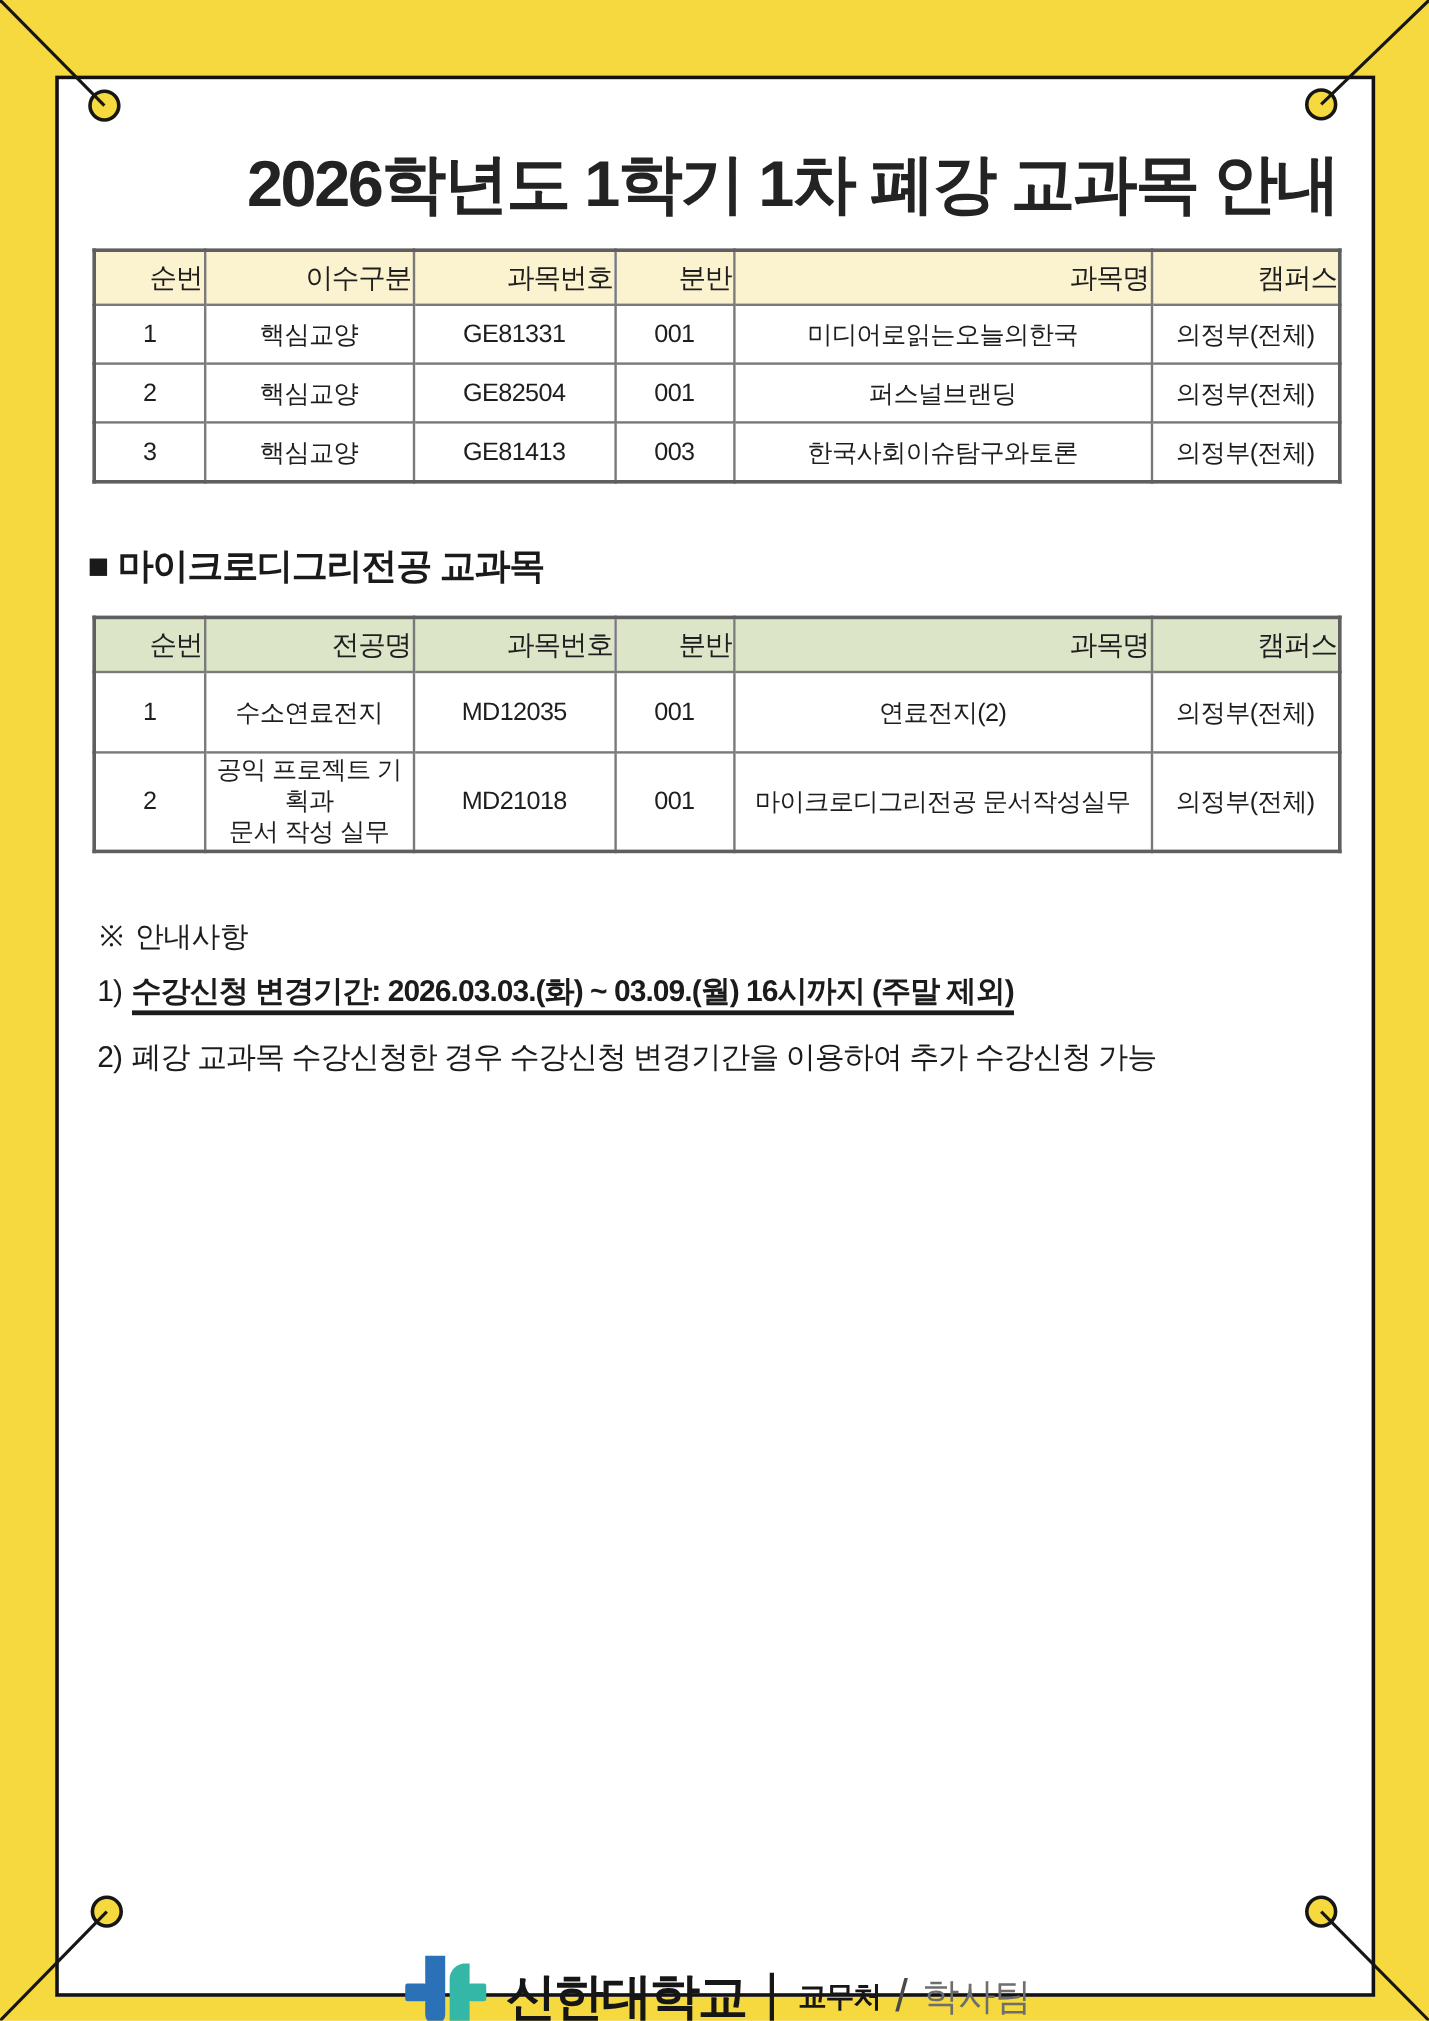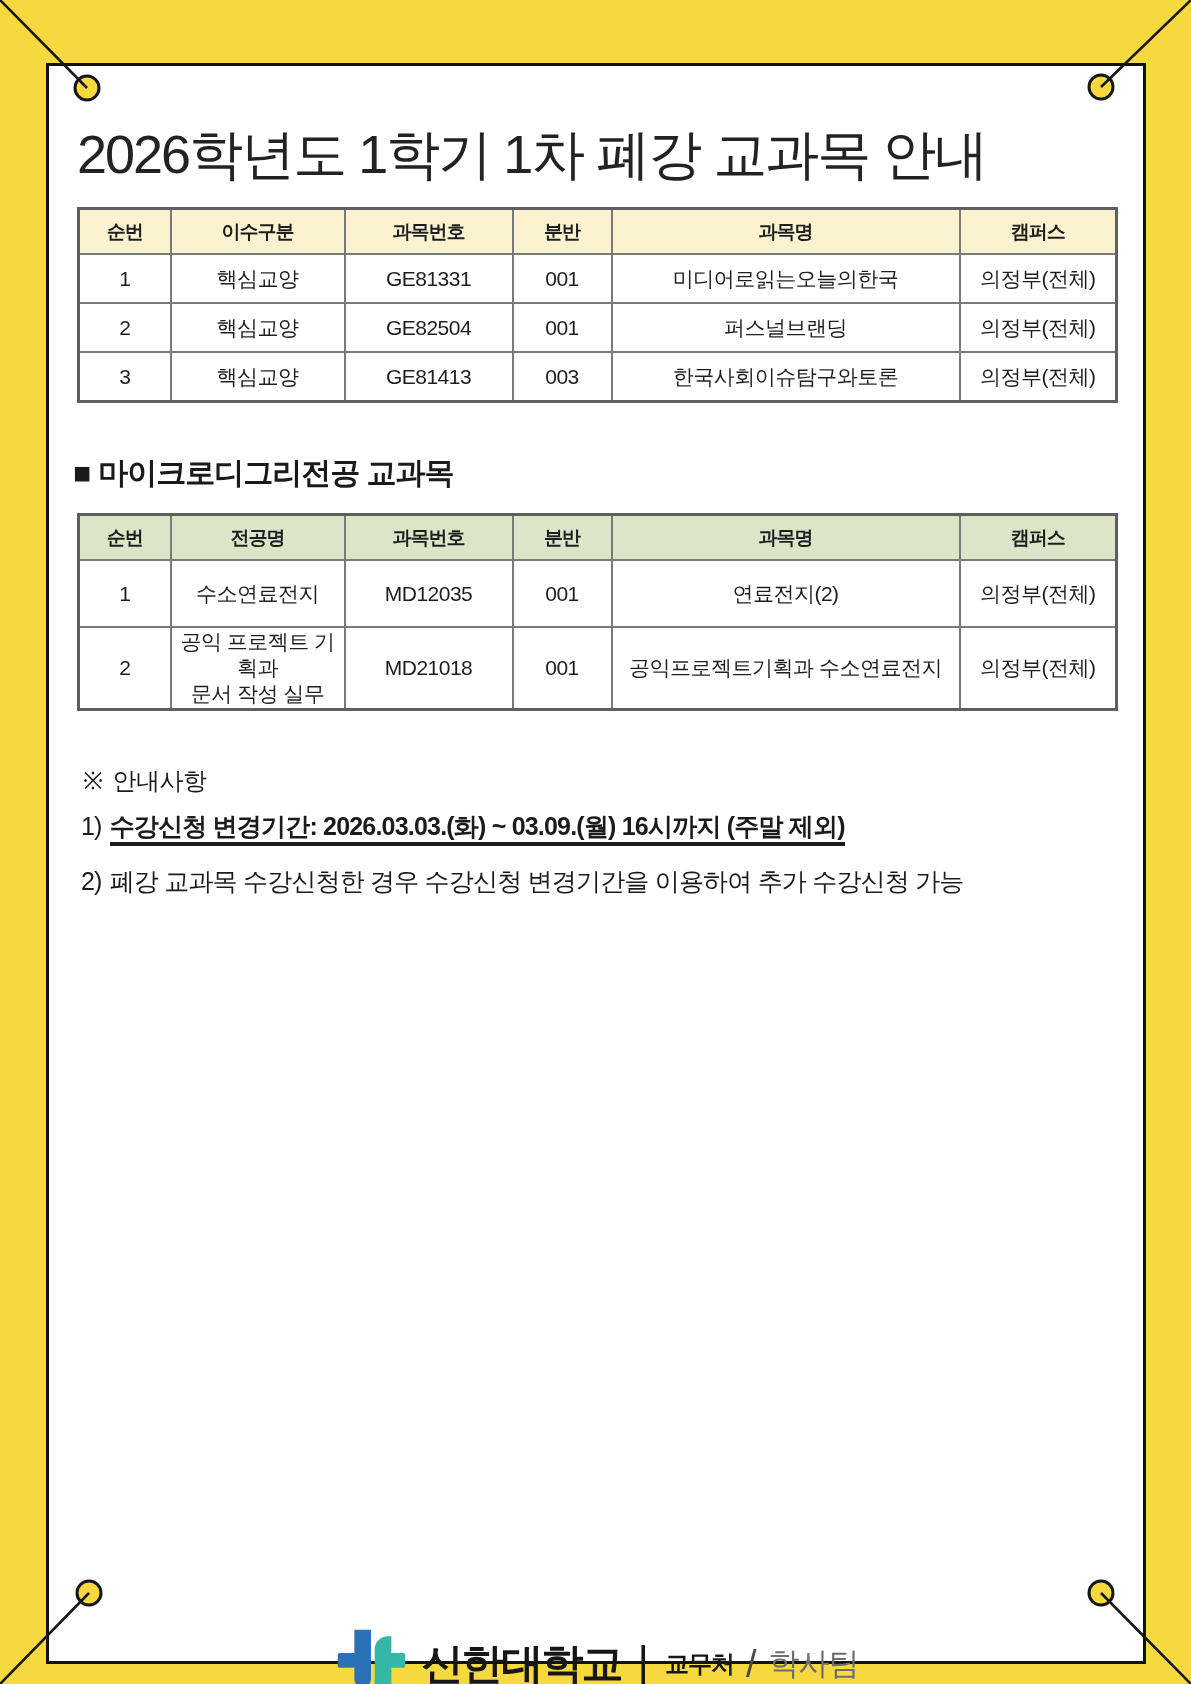--- a/index.html
+++ b/index.html
@@ -28,24 +28,24 @@
     z-index: 1;
   }
   .card-inner {
     padding: 0 28px;
     position: relative;
     height: 100%;
     box-sizing: border-box;
   }
   .poster-title {
     margin: 55px 0 0 0;
-    text-align: left;
+    text-align: right;
     font-size: 54px;
     line-height: 66px;
-    font-weight: 400;
+    font-weight: 700;
     letter-spacing: -2px;
     color: #232323;
   }
   .section-heading {
     margin: 70px 0 0 -4px;
     font-size: 30px;
     line-height: 40px;
     font-weight: 700;
     color: #1a1a1a;
     letter-spacing: -1px;
@@ -62,23 +62,24 @@
   }
   table.course-table th, table.course-table td {
     border: 2px solid #7a7a7a;
     text-align: center;
     vertical-align: middle;
     color: #1e1e1e;
     overflow: hidden;
   }
   table.course-table th {
     height: 41px;
-    font-size: 19px;
-    font-weight: 700;
-    letter-spacing: -1px;
+    font-size: 23px;
+    font-weight: 400;
+    letter-spacing: -1px;
+    text-align: right;
   }
   table.course-table td {
     height: 45px;
     font-size: 21px;
     font-weight: 400;
     letter-spacing: -0.5px;
   }
   table.t1 th { background: #FBF2CF; }
   table.t2 th { background: #DDE5C9; }
   table.t2 td { height: 63px; }
@@ -247,21 +248,21 @@
             <td>001</td>
             <td>연료전지(2)</td>
             <td>의정부(전체)</td>
           </tr>
           <tr>
             <td>2</td>
             <td class="multiline">공익 프로젝트 기획과
 문서 작성 실무</td>
             <td>MD21018</td>
             <td>001</td>
-            <td>공익프로젝트기획과 수소연료전지</td>
+            <td>마이크로디그리전공 문서작성실무</td>
             <td>의정부(전체)</td>
           </tr>
         </tbody>
       </table>
 
       <div class="notes-heading">
         <span class="marker">※</span><span>안내사항</span>
       </div>
 
       <div class="note-item">

